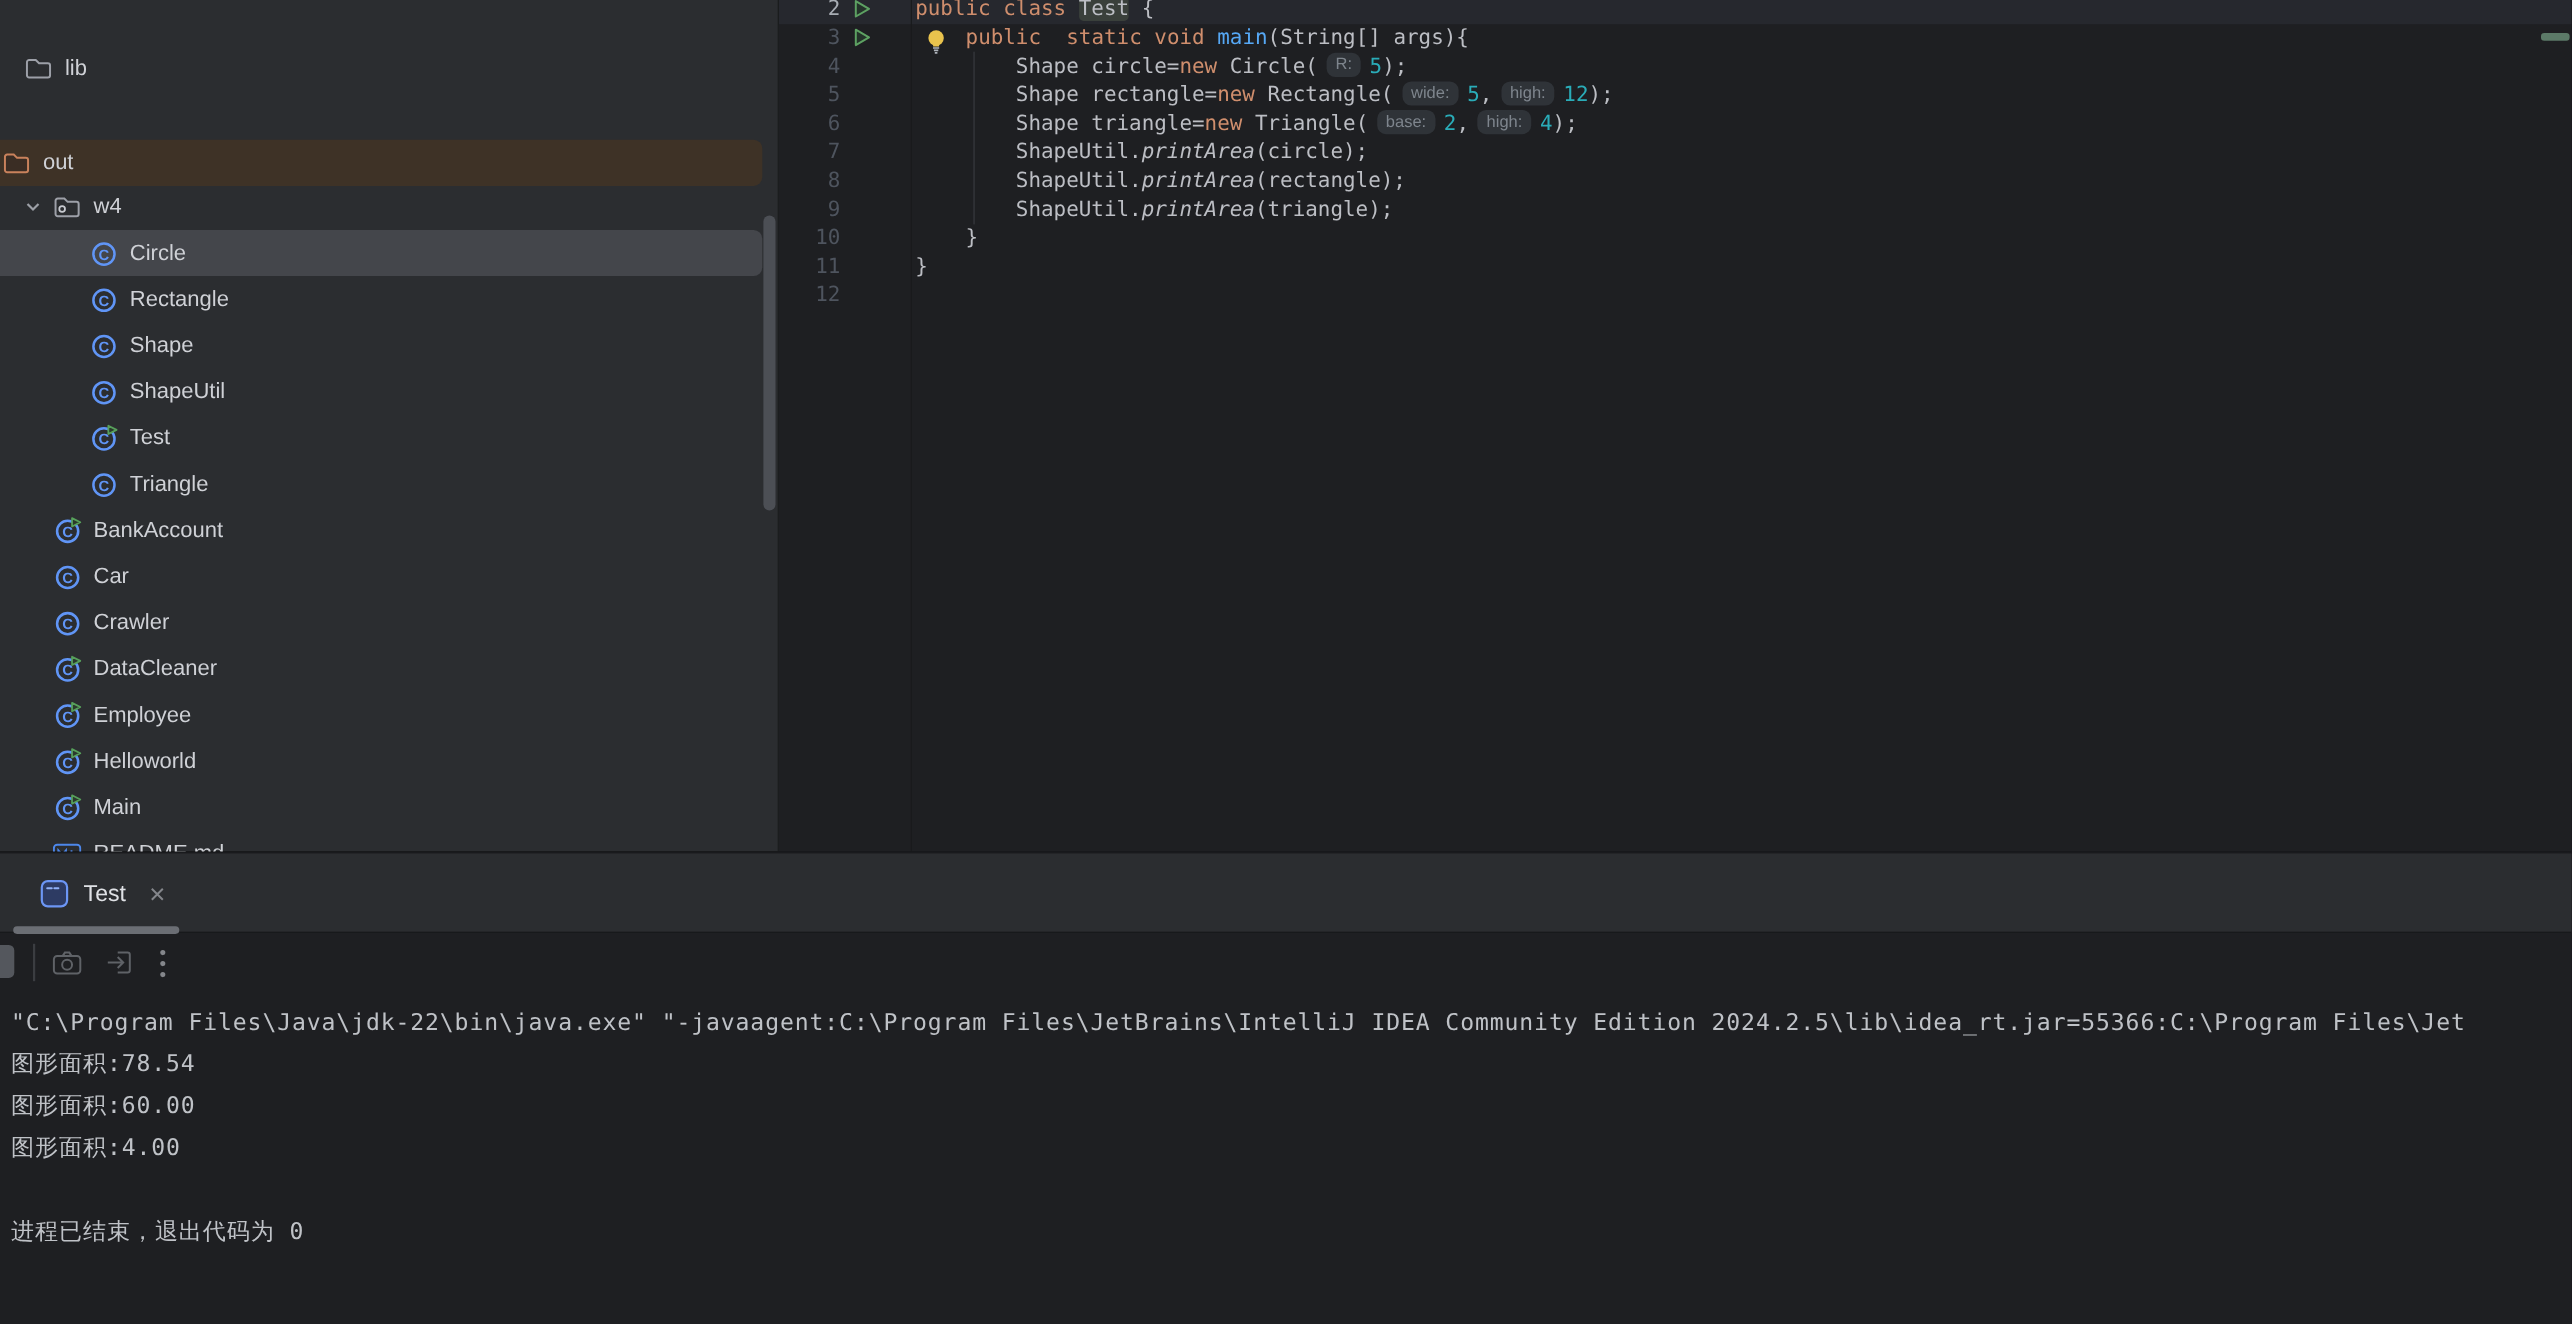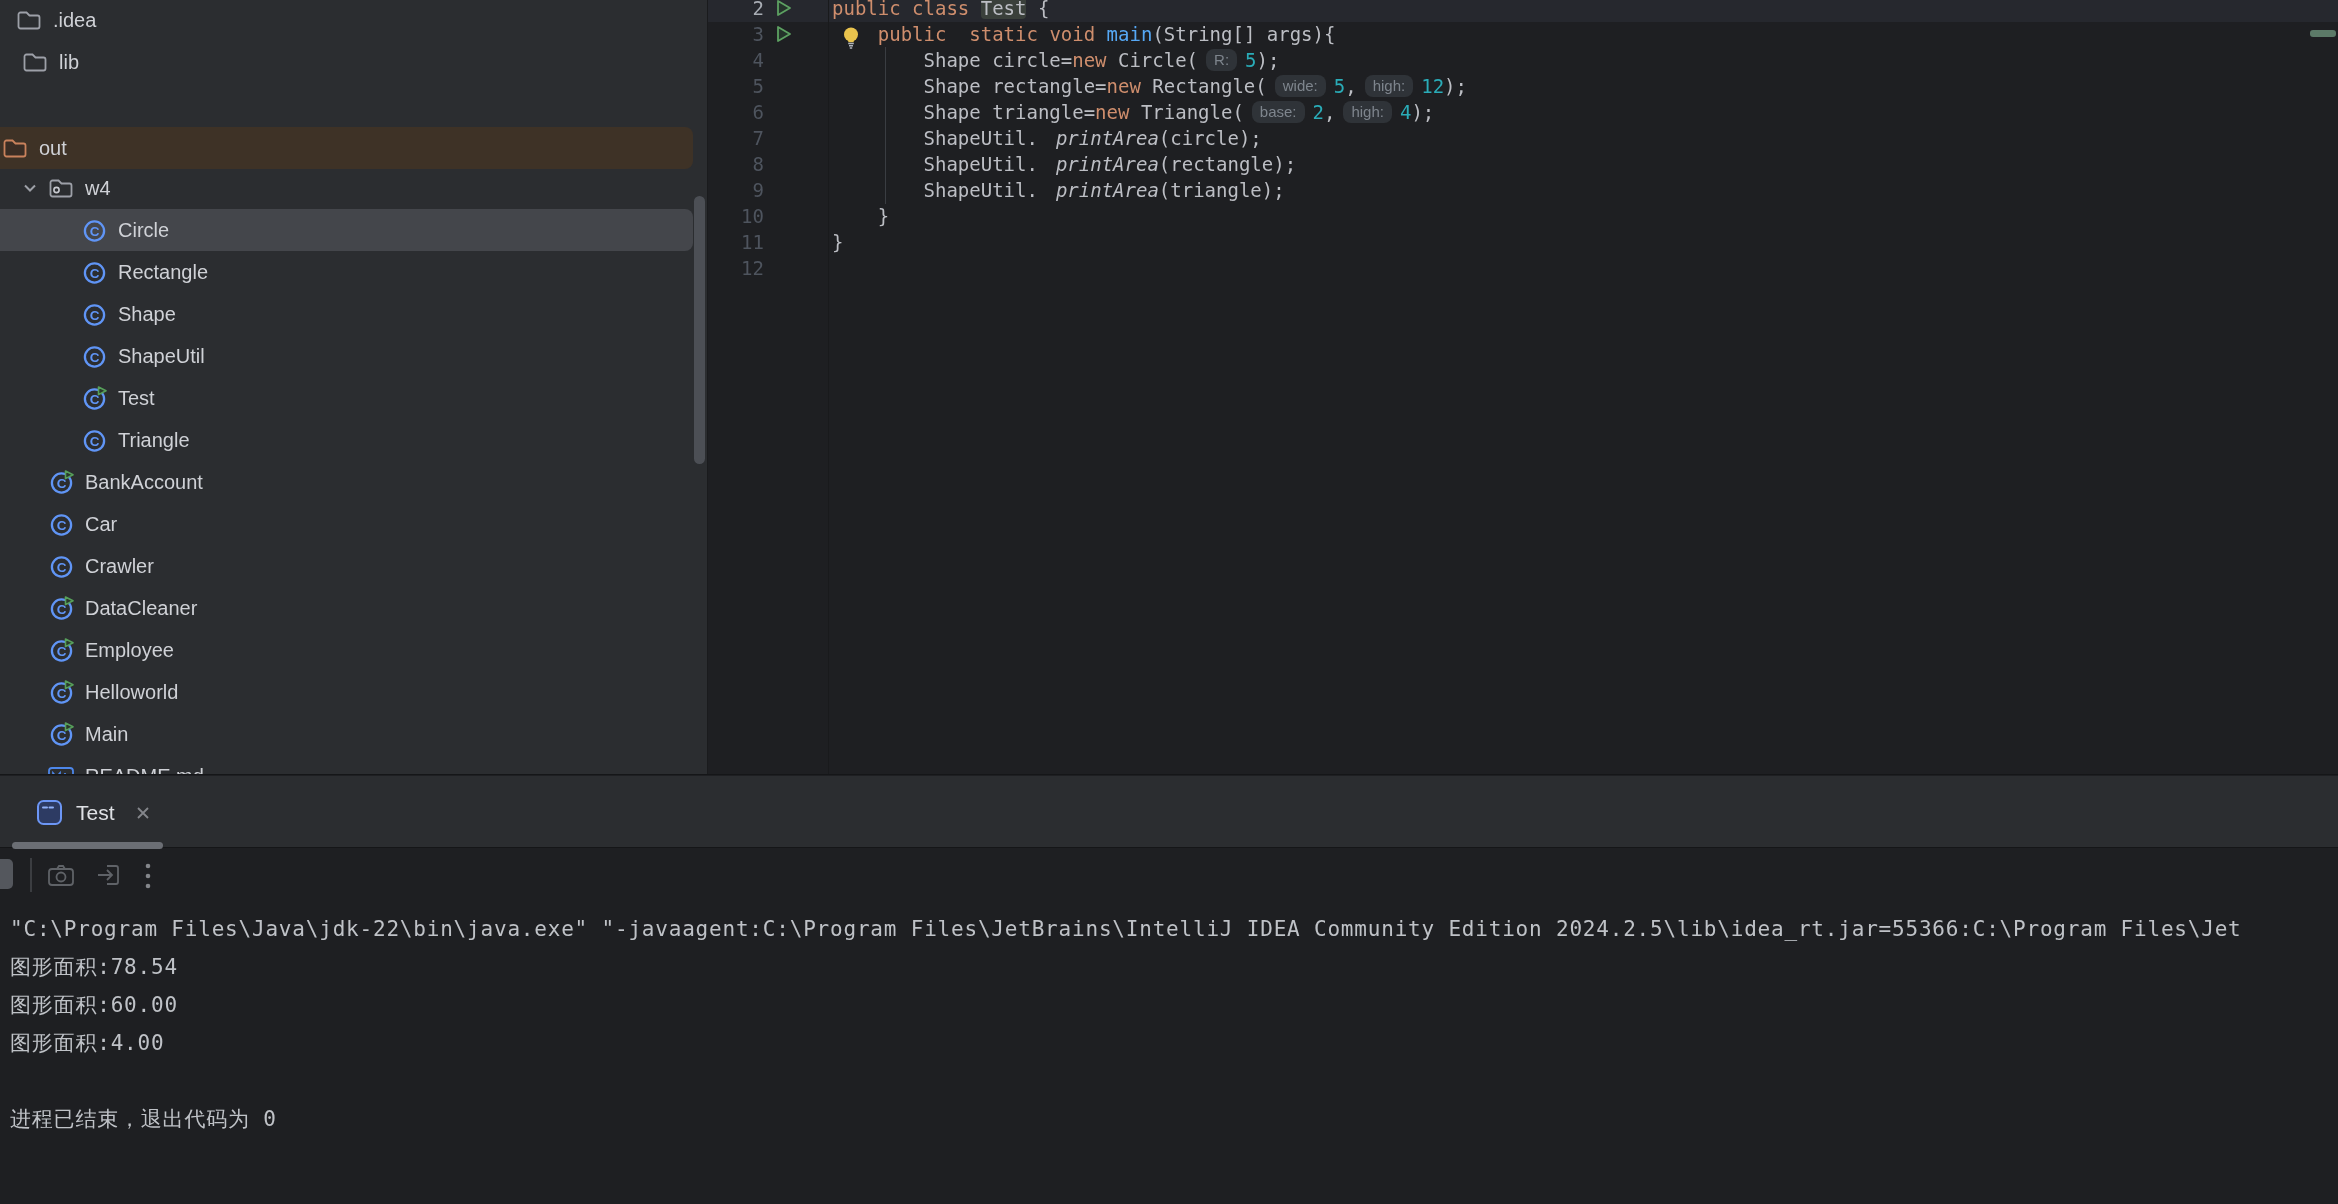--- a/index.html
+++ b/index.html
@@ -29,21 +29,21 @@
   .g-row{position:absolute;left:0;width:120px;height:26px;}
   .g-num{position:absolute;left:0;top:0;width:56px;height:26px;line-height:26px;text-align:right;
          color:#4e545e;font-family:"DejaVu Sans Mono",monospace;font-size:19px;}
   .g-num.caret{color:#a8adb4;}
   .g-ico{position:absolute;left:66px;top:3px;width:20px;height:20px;}
   .c-row{position:absolute;left:124px;height:26px;white-space:pre;
          font-family:"DejaVu Sans Mono",monospace;font-size:19px;line-height:26px;color:#bcbec4;}
   .tok-kw{color:#cf8e6d;}
   .tok-fn{color:#56a8f5;}
   .tok-num{color:#2aacb8;}
-  .tok-it{font-style:italic;margin-left:18px;}
+  .tok-it{font-style:italic;}
   .tok-hl{background:#3a403b;border-radius:4px;}
   .chip{display:inline-block;vertical-align:middle;background:#2f3338;color:#7e858d;
         font-family:"Liberation Sans",sans-serif;font-size:15px;line-height:normal;
         padding:2px 8px 3px;border-radius:8px;margin:0 8px;transform:translateY(-2px);}
   .indent-guide{position:absolute;left:177px;top:47px;width:1px;height:157px;background:#3a3d42;}
   .bulb{position:absolute;left:132px;width:22px;height:24px;}
   .green-dash{position:absolute;right:2px;top:30px;width:26px;height:7px;background:#5c7a68;border-radius:3px;}
 
   
   .run-panel{position:absolute;left:0;top:774px;width:2338px;height:430px;background:#1e1f22;
@@ -61,28 +61,20 @@
   .console{position:absolute;left:10px;top:135px;margin:0;white-space:pre;
            font-family:"DejaVu Sans Mono",monospace;font-size:21px;line-height:38px;
            letter-spacing:0.8px;color:#bfc2c7;}
 </style>
 </head>
 <body>
 
 <div class="app">
 
   <div class="project-panel">
-      <div class="tree-row" style="top: -1px; padding-left: 14px;">
-        <span class="t-icon">
-          <svg width="26" height="24" viewBox="0 0 26 24">
-            <path d="M2.5 6.5 a2 2 0 0 1 2 -2 h6 l3 3 h8 a2 2 0 0 1 2 2 v9 a2 2 0 0 1 -2 2 h-17 a2 2 0 0 1 -2 -2 Z" fill="none" stroke="#9da0a8" stroke-width="1.8"></path>
-          </svg>
-        </span>
-        <span class="t-label">.idea</span>
-      </div>
       <div class="tree-row" style="top: 41px; padding-left: 20px;">
         <span class="t-icon">
           <svg width="26" height="24" viewBox="0 0 26 24">
             <path d="M2.5 6.5 a2 2 0 0 1 2 -2 h6 l3 3 h8 a2 2 0 0 1 2 2 v9 a2 2 0 0 1 -2 2 h-17 a2 2 0 0 1 -2 -2 Z" fill="none" stroke="#9da0a8" stroke-width="1.8"></path>
           </svg>
         </span>
         <span class="t-label">lib</span>
       </div>
       <div class="tree-row sel-brown" style="top: 83px;  margin-top: 44px;">
         <span class="t-icon">

